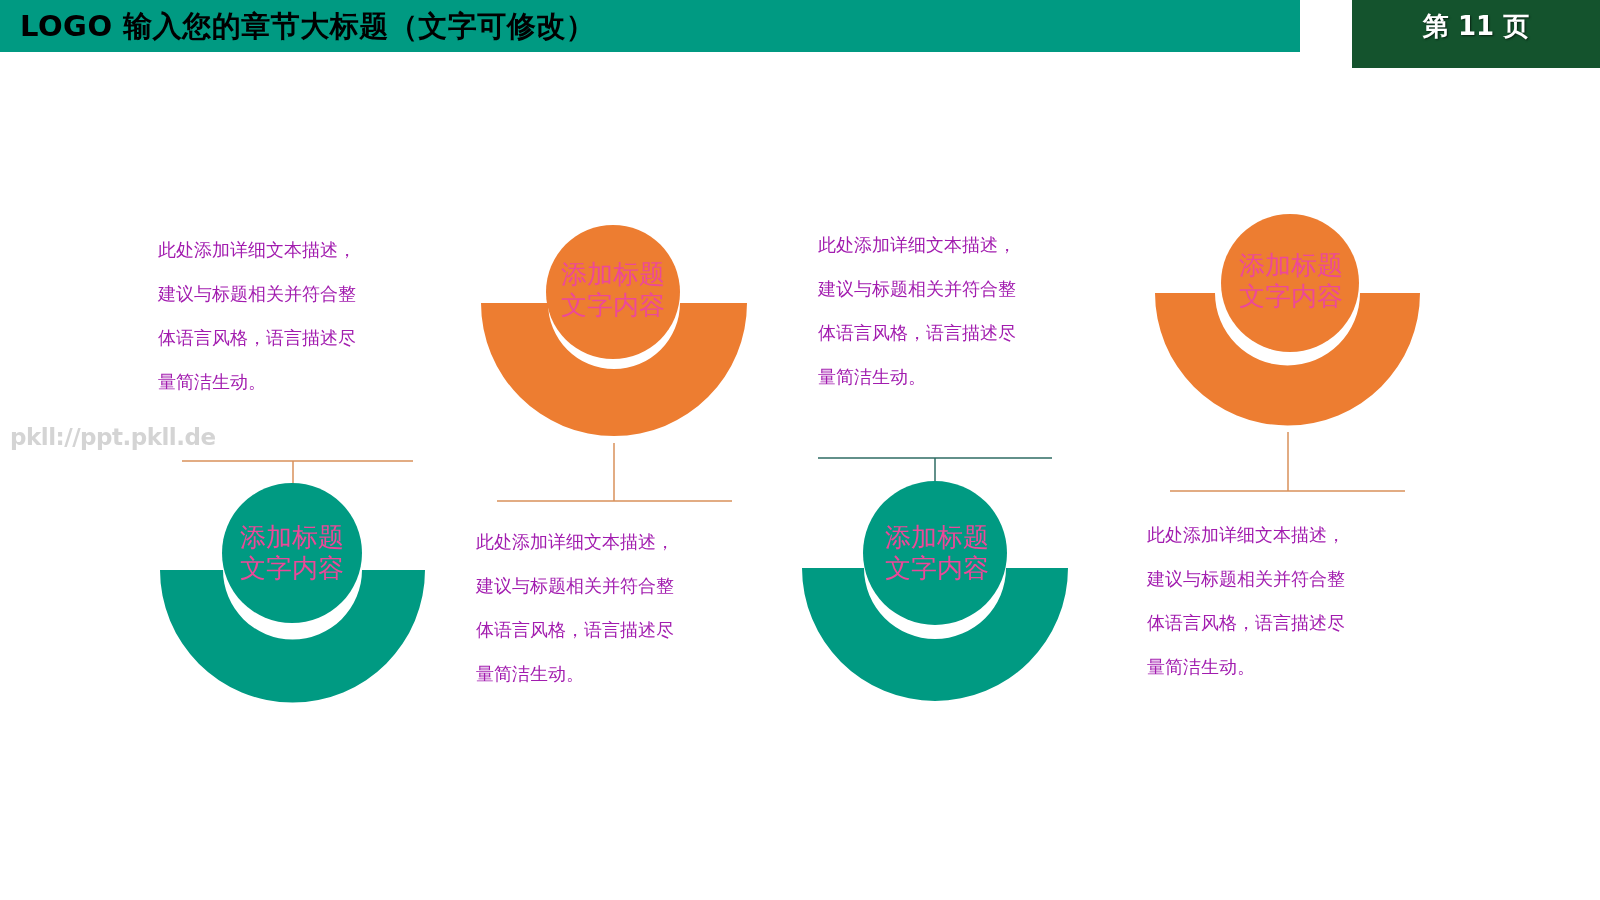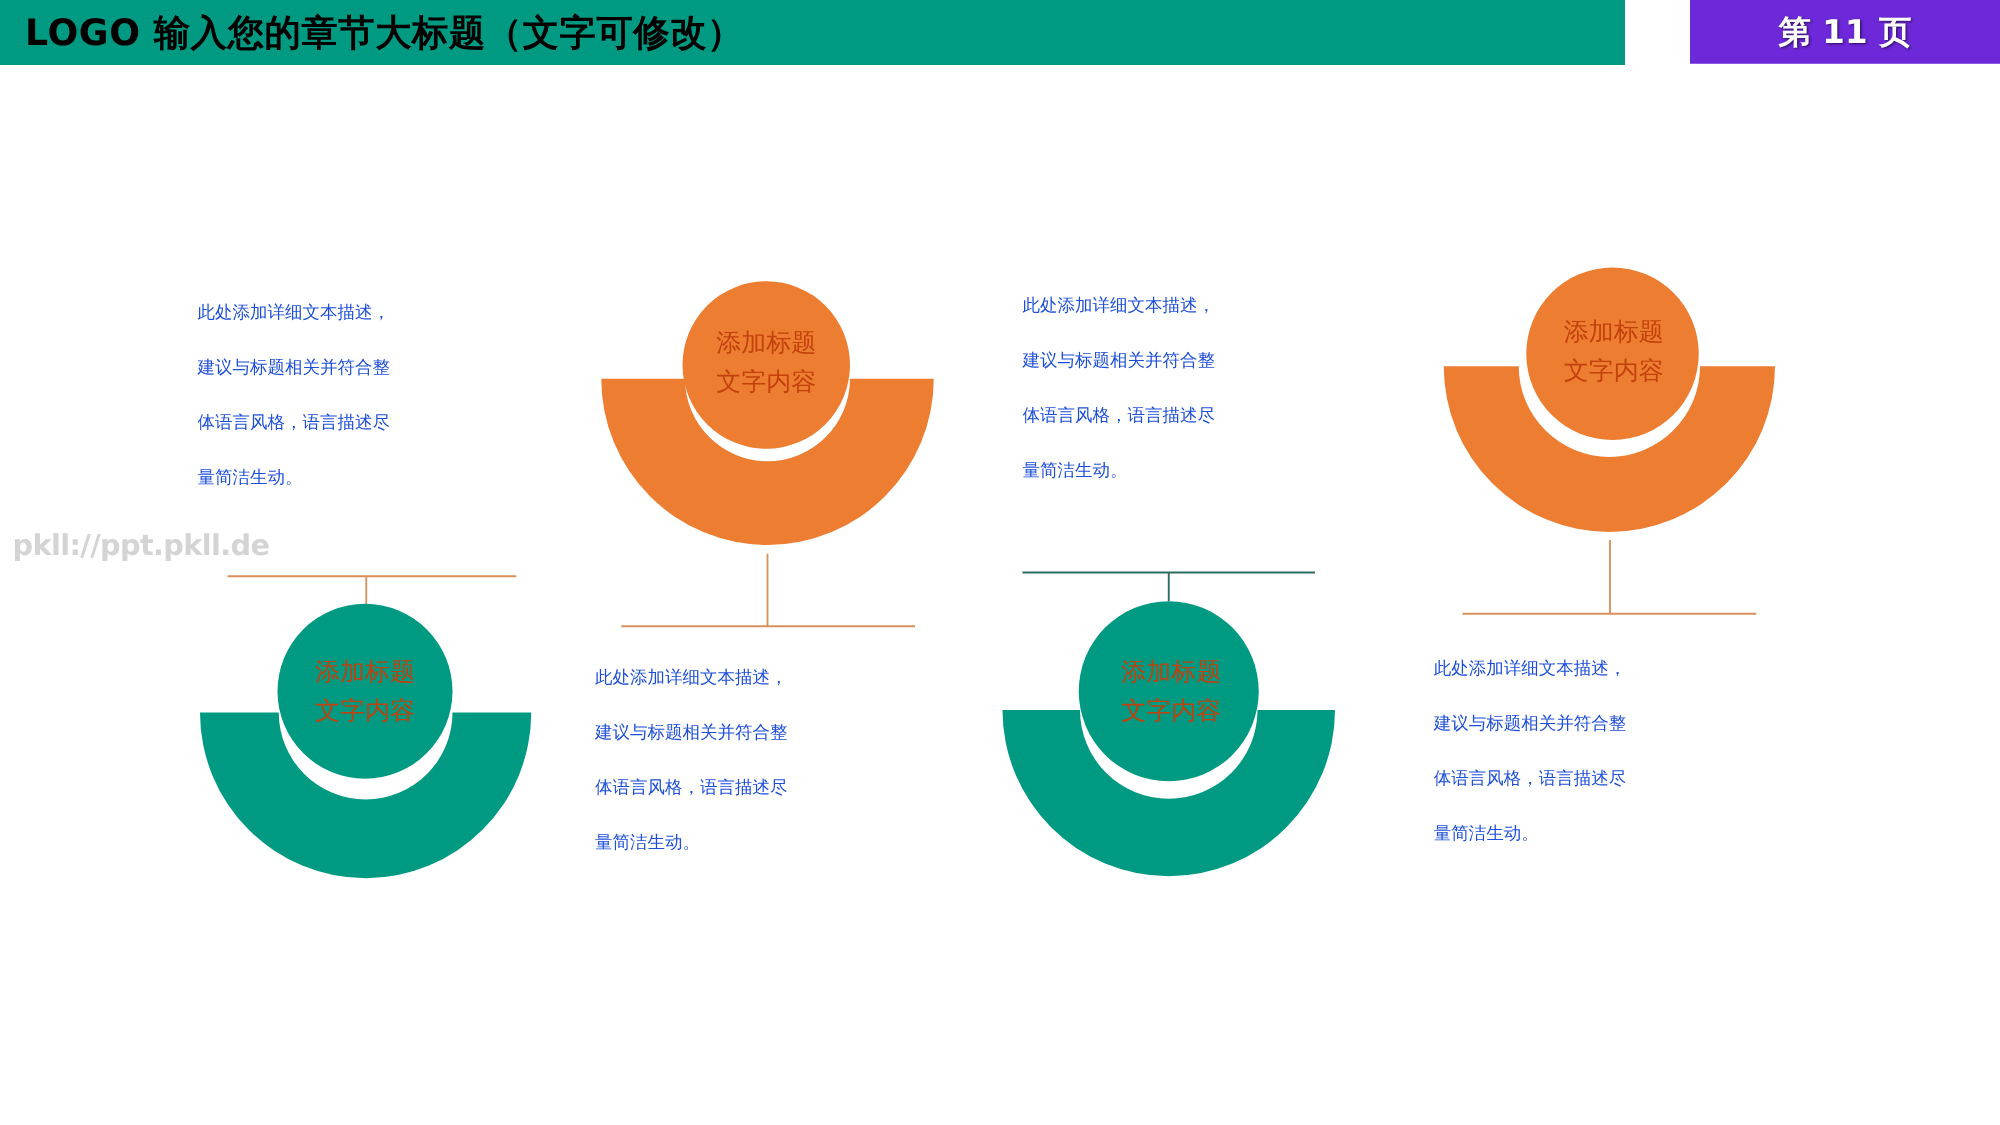--- a/index.html
+++ b/index.html
@@ -1,25 +1,25 @@
 <!DOCTYPE html>
 <html><head>
 <meta charset="utf-8">
 <style>
   html, body { margin:0; padding:0; }
   body { width:1600px; height:900px; position:relative; overflow:hidden; background:#ffffff; font-family:"DejaVu Sans", "Liberation Sans", sans-serif; }
   .header-bar { position:absolute; left:0; top:0; width:1300px; height:52px; background:#009a82; }
   .header-title { position:absolute; left:20px; top:6px; color:#000000; font-size:29px; font-weight:bold; line-height:40px; white-space:nowrap; letter-spacing:0.5px; }
-  .page-box { position:absolute; left:1352px; top:0; width:248px; height:51px; background:#6d28d9; }
+  .page-box { position:absolute; left:1352px; top:0; width:248px; height:68px; background:#14532d; }
   .page-num { position:absolute; left:0; top:6px; width:100%; text-align:center; color:#ffffff; font-size:26px; font-weight:bold; line-height:40px; text-shadow:1px 1px 2px rgba(0,0,0,0.6); }
   .watermark { position:absolute; left:10px; top:424px; color:#d4d4d4; font-size:23px; font-weight:bold; font-family:"DejaVu Sans", sans-serif; letter-spacing:-0.5px; }
-  .desc { position:absolute; width:300px; color:#1d4ed8; font-size:14px; line-height:44px; letter-spacing:0px; }
+  .desc { position:absolute; width:300px; color:#a21caf; font-size:18px; line-height:44px; letter-spacing:0px; }
   .desc span { display:block; white-space:nowrap; }
   .shape { position:absolute; }
-  .circle-label { position:absolute; color:#c2410c; font-size:20px; line-height:31px; text-align:center; white-space:nowrap; }
+  .circle-label { position:absolute; color:#ec4899; font-size:26px; line-height:31px; text-align:center; white-space:nowrap; }
 </style>
 </head>
 <body>
 
 <div class="header-bar">
   <div class="header-title">LOGO  输入您的章节大标题（文字可修改）</div>
 </div>
 <div class="page-box">
   <div class="page-num">第 11 页</div>
 </div>

